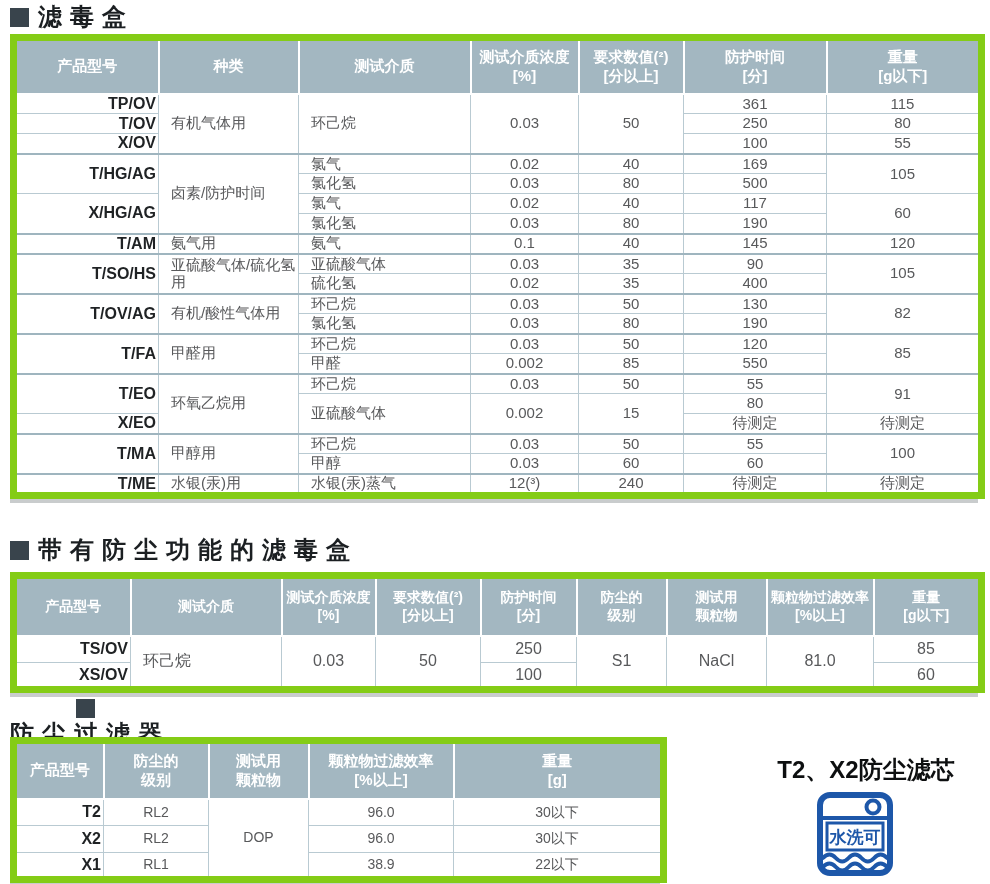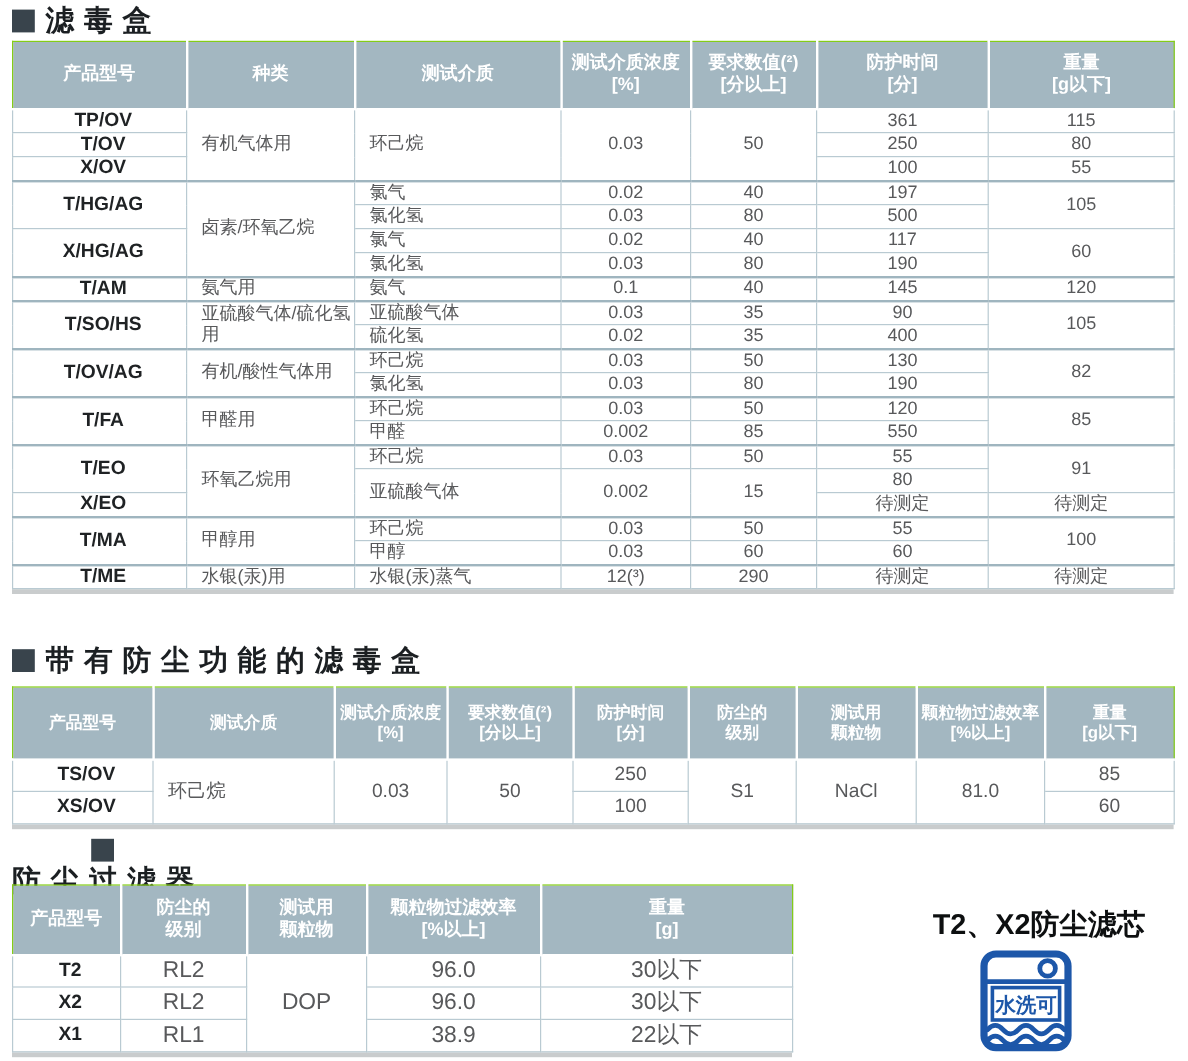--- a/index.html
+++ b/index.html
@@ -19,25 +19,25 @@
        line-height:1.25; }
   th:last-child { border-right:none; }
   .t1 th { height:56px; font-size:15px; }
   .t2 th { height:60px; font-size:14px; }
   .t3 th { height:58px; font-size:15px; }
 
   td { border:1px solid #b9cad2; color:#58595b; text-align:center;
        padding:0 2px; line-height:1.1; }
   .t1 td { height:20px; font-size:15px; }
   .t2 td { height:27px; font-size:16px; }
-  .t3 td { height:27px; font-size:19px; }
+  .t3 td { height:27px; font-size:14px; }
   tr.grp td { border-top:2px solid #9fb5bf; }
-  table { border:1px solid #84cc16;padding-left:12px; }
-
-  td.model { font-weight:bold; color:#1f2224; text-align:center; padding-left:8px; font-size:16px;margin-left:27px; }
+  table { border:7px solid #84cc16;padding-left:12px; }
+
+  td.model { font-weight:bold; color:#1f2224; text-align:right; padding-left:8px; font-size:16px;margin-left:27px; }
   td.lft   { text-align:left; padding-left:12px;margin-top:44px; }
 
   .side-label { position:absolute; left:748px; top:741px; width:236px; text-align:center;
                 font-weight:bold; font-size:24px; color:#0d0f10; white-space:nowrap;margin-top:13px; }
   .wash-icon { position:absolute; left:816px; top:791px; }
 </style>
 </head>
 <body>
 
 <div class="page">
@@ -102,25 +102,25 @@
         <td>250</td>
         <td>80</td>
       </tr>
       <tr>
         <td class="model">X/OV</td>
         <td>100</td>
         <td>55</td>
       </tr>
       <tr class="grp">
         <td class="model" rowspan="2">T/HG/AG</td>
-        <td class="lft" rowspan="4">卤素/环氧乙烷</td>
+        <td class="lft" rowspan="4">卤素/防护时间</td>
         <td class="lft">氯气</td>
         <td>0.02</td>
         <td>40</td>
-        <td>197</td>
+        <td>169</td>
         <td rowspan="2">105</td>
       </tr>
       <tr>
         <td class="lft">氯化氢</td>
         <td>0.03</td>
         <td>80</td>
         <td>500</td>
       </tr>
       <tr>
         <td class="model" rowspan="2">X/HG/AG</td>
@@ -223,21 +223,21 @@
         <td class="lft">甲醇</td>
         <td>0.03</td>
         <td>60</td>
         <td>60</td>
       </tr>
       <tr class="grp">
         <td class="model">T/ME</td>
         <td class="lft">水银(汞)用</td>
         <td class="lft">水银(汞)蒸气</td>
         <td>12(³)</td>
-        <td>290</td>
+        <td>240</td>
         <td>待测定</td>
         <td>待测定</td>
       </tr>
     </tbody>
   </table>
   </div>
 
   <div class="sec-title" style="left:10px; top:534px;">
     <span class="bullet"></span>
     <span>带有防尘功能的滤毒盒</span>

